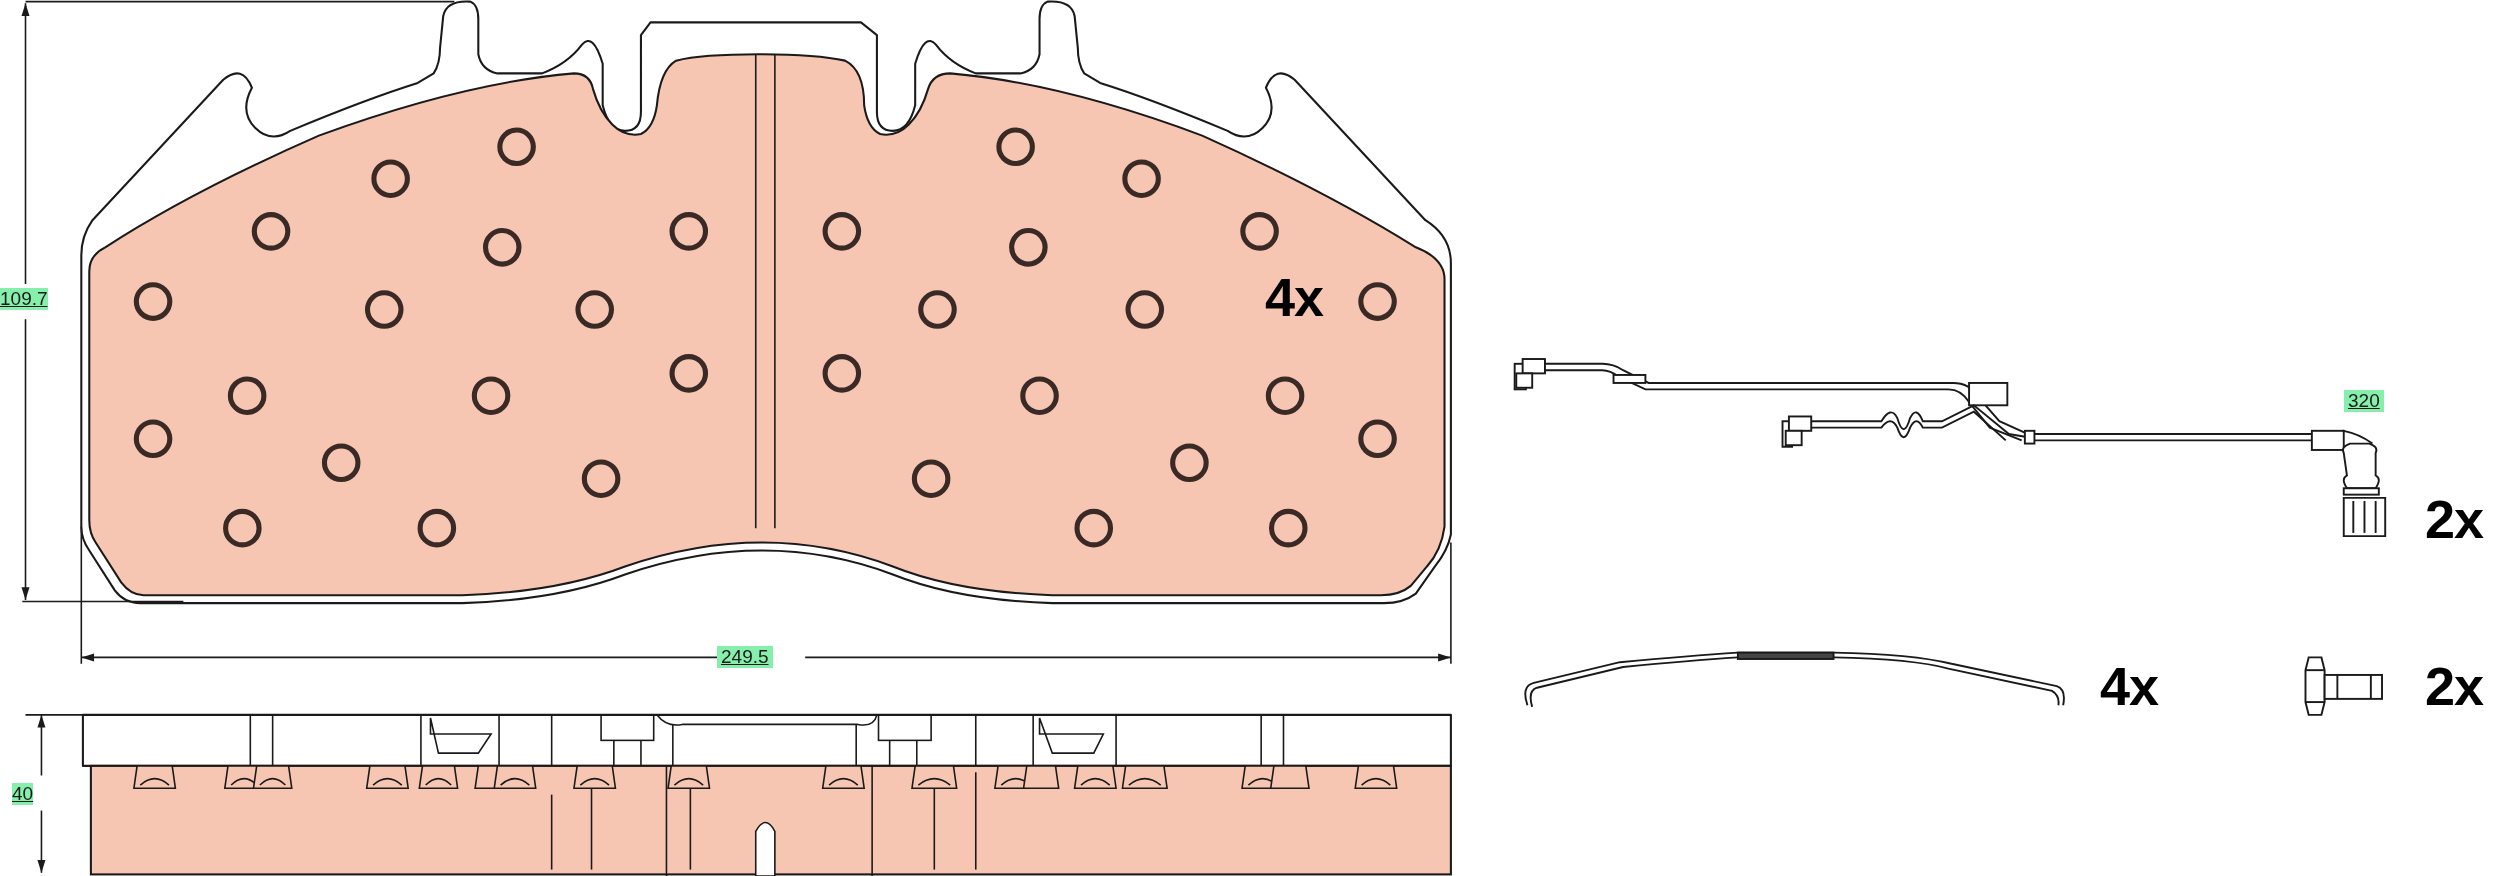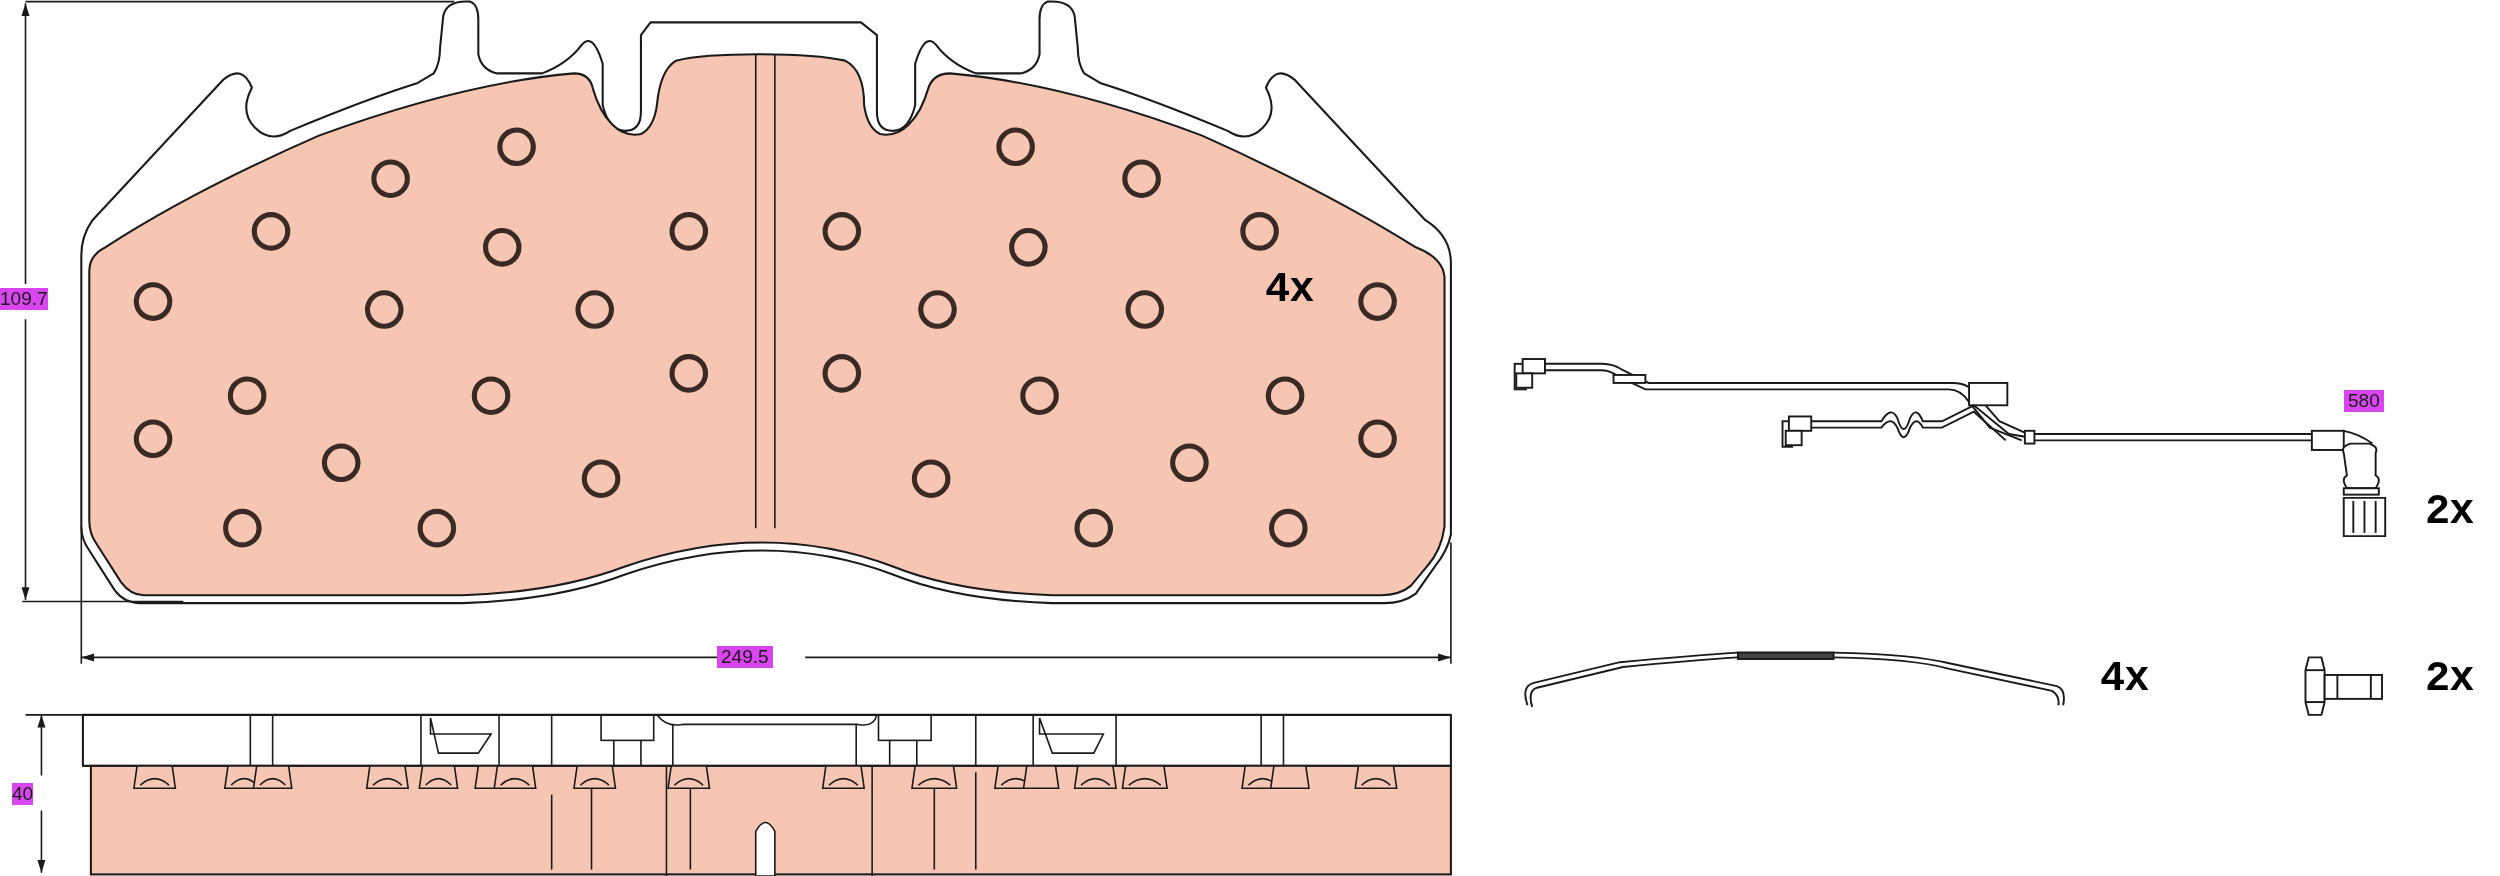--- a/index.html
+++ b/index.html
@@ -3,22 +3,22 @@
 <meta charset="utf-8">
 <style>
   html, body { margin:0; padding:0; background:#ffffff; }
   body { width:2500px; height:876px; overflow:hidden; position:relative; font-family:"Liberation Sans", sans-serif; }
   #drawing { position:absolute; left:0; top:0; width:2500px; height:876px; }
   .outline { fill:none; stroke:#1a1a1a; stroke-width:1.3; stroke-linejoin:round; stroke-linecap:round; }
   .thin { fill:none; stroke:#1a1a1a; stroke-width:1; }
   .pad { stroke:#1a1a1a; stroke-width:1.3; }
   .hole-outer { fill:none; stroke:#3a2a25; stroke-width:3.2; }
   .label { position:absolute; white-space:nowrap; color:#1a1a1a; }
-  .dim { font-size:19px; background:#d946ef; padding:0 4px; }
-  .qty { font-size:42px; font-weight:bold; color:#000; letter-spacing:-1px;font-family:Liberation Mono, monospace; }
+  .dim { font-size:19px; background:#86efac; padding:0 4px;text-decoration:underline; }
+  .qty { font-size:54px; font-weight:bold; color:#000; letter-spacing:-1px; }
 </style>
 </head>
 <body>
 
 <svg id="drawing" viewBox="0 0 1568 549" preserveAspectRatio="none" xmlns="http://www.w3.org/2000/svg">
 
   <g>
 
     <g>
       <line class="thin" x1="16" y1="2" x2="16" y2="178"></line>
@@ -360,18 +360,18 @@
     <line x1="1446" y1="440" x2="1458" y2="440"></line>
     <rect x="1458" y="423" width="36" height="15"></rect>
     <line x1="1466" y1="423" x2="1466" y2="438"></line>
     <line x1="1487" y1="423" x2="1487" y2="438"></line>
   </g>
 </svg>
 
 <span class="label dim" style="left:0px; top:288px; padding:0;">109.7</span>
 <span class="label dim" style="left:717px; top:646px;">249.5</span>
 <span class="label dim" style="left:12px; top:783px; padding:0;">40</span>
-<span class="label dim" style="left:2344px; top:390px;">580</span>
+<span class="label dim" style="left:2344px; top:390px;">320</span>
 
 <span class="label qty" style="left:1265px; top:266px;">4x</span>
 <span class="label qty" style="left:2425px; top:488px;">2x</span>
 <span class="label qty" style="left:2100px; top:655px;">4x</span>
 <span class="label qty" style="left:2425px; top:655px;">2x</span>
 
 </body></html>

